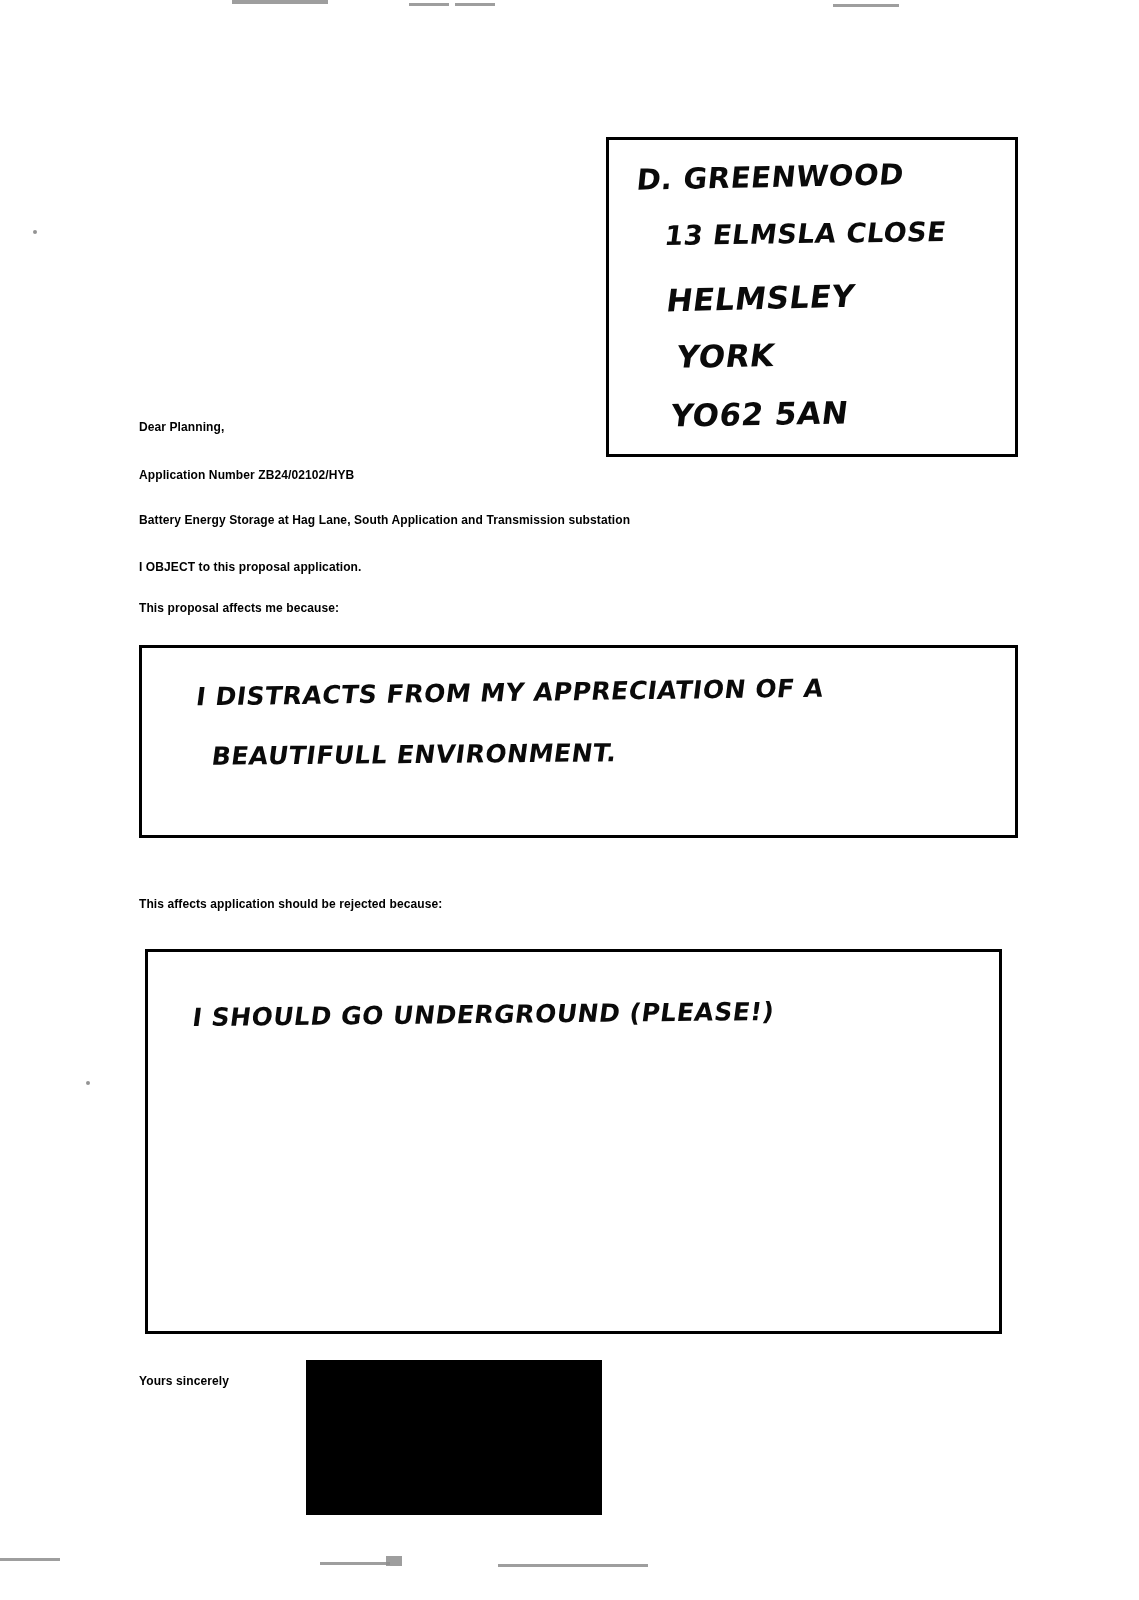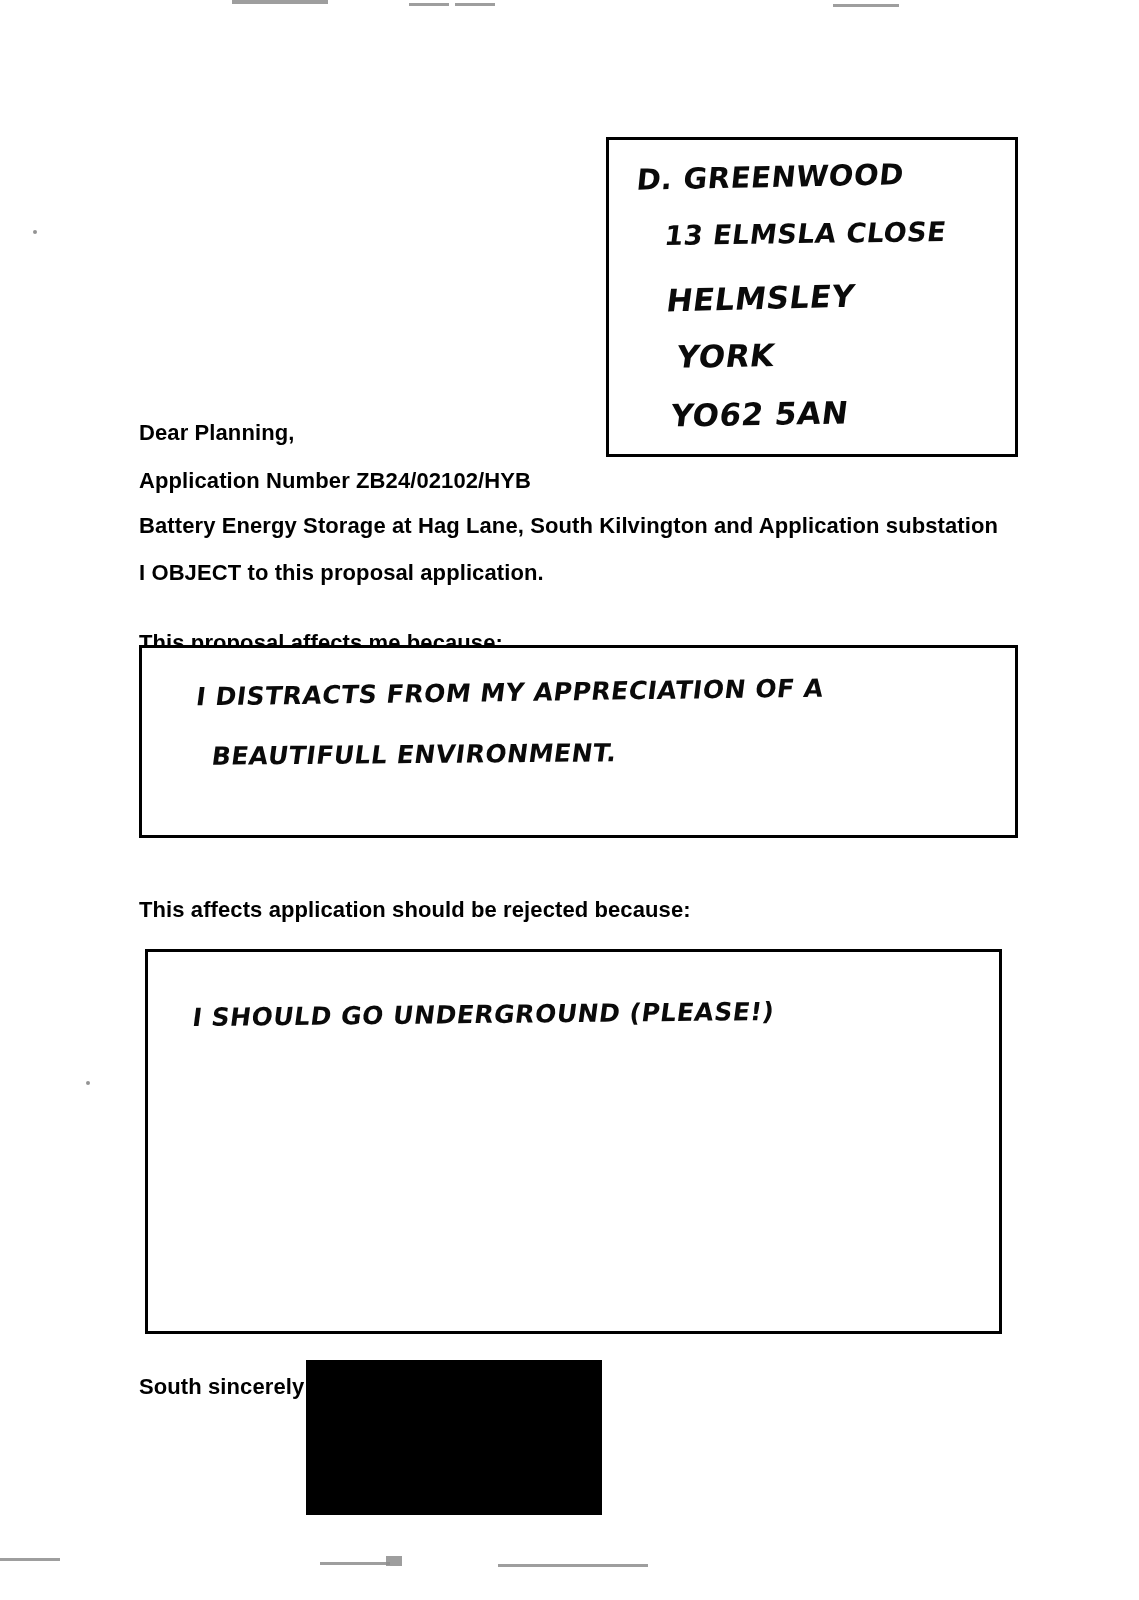--- a/index.html
+++ b/index.html
@@ -60,29 +60,29 @@
   .addr-2 { left: 56px; top: 78px;  font-size: 27px; transform: skewX(-8deg) rotate(-0.8deg); }
   .addr-3 { left: 58px; top: 140px; font-size: 31px; transform: skewX(-9deg) rotate(-1.5deg); }
   .addr-4 { left: 68px; top: 198px; font-size: 31px; transform: skewX(-9deg) rotate(-1deg); }
   .addr-5 { left: 62px; top: 256px; font-size: 31px; transform: skewX(-8deg) rotate(-1deg); }
 
   
   .printed {
     position: absolute;
     left: 139px;
     font-weight: bold;
-    font-size: 22px;
+    font-size: 12px;
     letter-spacing: .1px;
     white-space: nowrap;
   }
   .l-dear     { top: 420px; }
   .l-appnum   { top: 468px; }
   .l-subject  { top: 513px; }
   .l-object   { top: 560px; }
-  .l-affects  { top: 630px; }
+  .l-affects  { top: 601px; }
   .l-rejected { top: 897px; }
   .l-yours    { top: 1374px; }
 
   
   .answer-box {
     position: absolute;
     border: 3px solid #000;
     box-sizing: border-box;
     background: #fff;
   }
@@ -126,36 +126,36 @@
   <div class="address-box">
     <div class="hand hand-line addr-1">D. GREENWOOD</div>
     <div class="hand hand-line addr-2">13 ELMSLA CLOSE</div>
     <div class="hand hand-line addr-3">HELMSLEY</div>
     <div class="hand hand-line addr-4">YORK</div>
     <div class="hand hand-line addr-5">YO62 5AN</div>
   </div>
 
   <div class="printed l-dear">Dear Planning,</div>
   <div class="printed l-appnum">Application Number ZB24/02102/HYB</div>
-  <div class="printed l-subject">Battery Energy Storage at Hag Lane, South Kilvington and Application substation</div>
+  <div class="printed l-subject">Battery Energy Storage at Hag Lane, South Application and Transmission substation</div>
   <div class="printed l-object">I OBJECT to this proposal application.</div>
   <div class="printed l-affects">This proposal affects me because:</div>
 
   <div class="answer-box box-affects">
     <div class="hand hand-line ans1-l1">I DISTRACTS FROM MY APPRECIATION OF A</div>
     <div class="hand hand-line ans1-l2">BEAUTIFULL ENVIRONMENT.</div>
   </div>
 
   <div class="printed l-rejected">This affects application should be rejected because:</div>
 
   <div class="answer-box box-rejected">
     <div class="hand hand-line ans2-l1">I SHOULD GO UNDERGROUND  (PLEASE!)</div>
   </div>
 
-  <div class="printed l-yours">South sincerely</div>
+  <div class="printed l-yours">Yours sincerely</div>
   <div class="redaction"></div>
 
   <div class="scan-mark" style="left:0px; top:1558px; width:60px; height:3px;"></div>
   <div class="scan-mark" style="left:320px; top:1562px; width:70px; height:3px;"></div>
   <div class="scan-mark" style="left:498px; top:1564px; width:150px; height:3px;"></div>
   <div class="scan-mark" style="left:386px; top:1556px; width:16px; height:10px;"></div>
 
 </div>
 
 </body></html>

